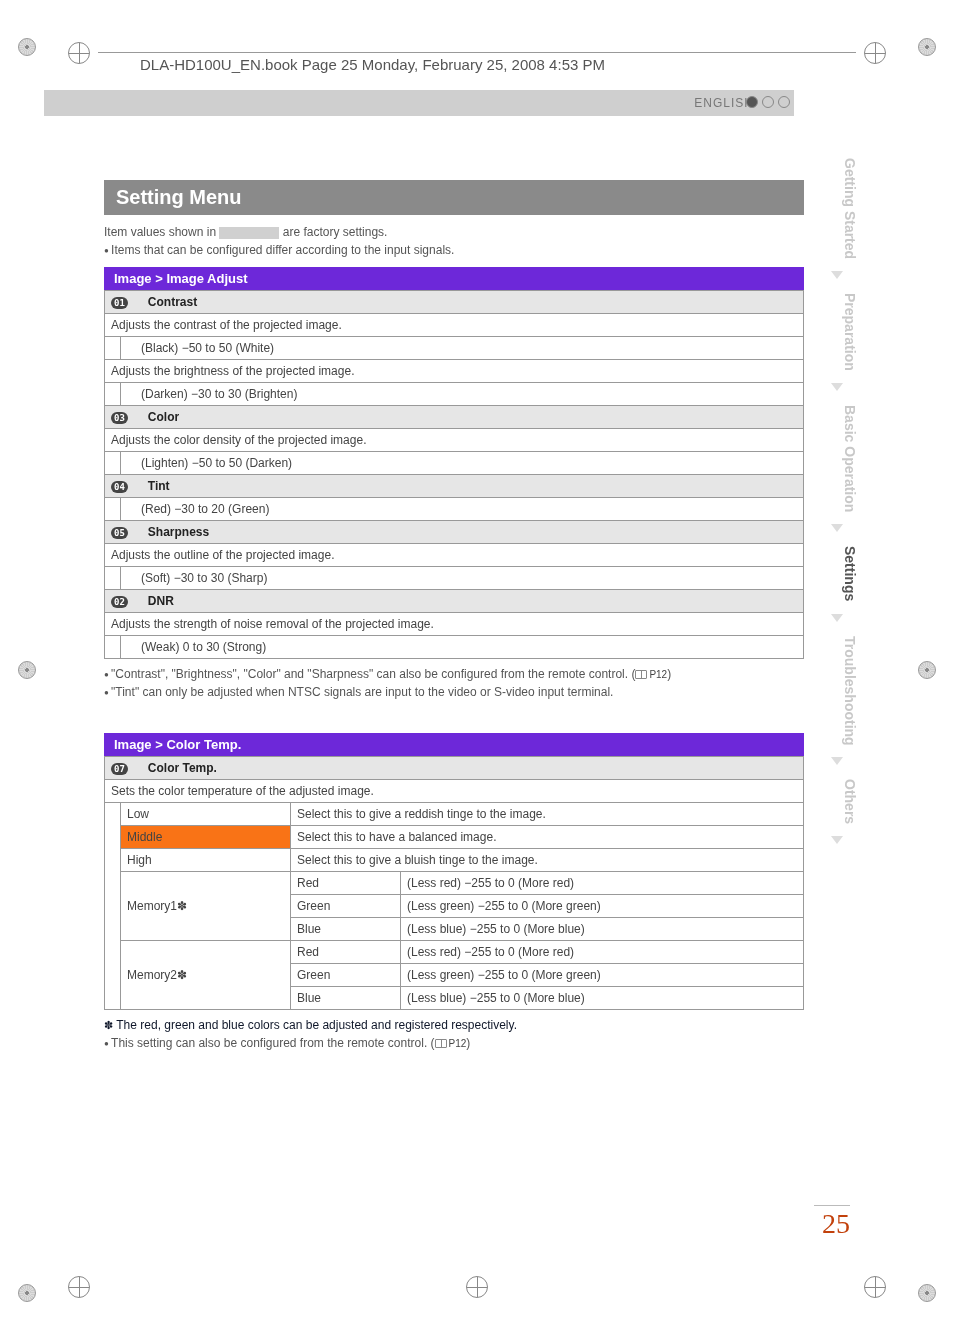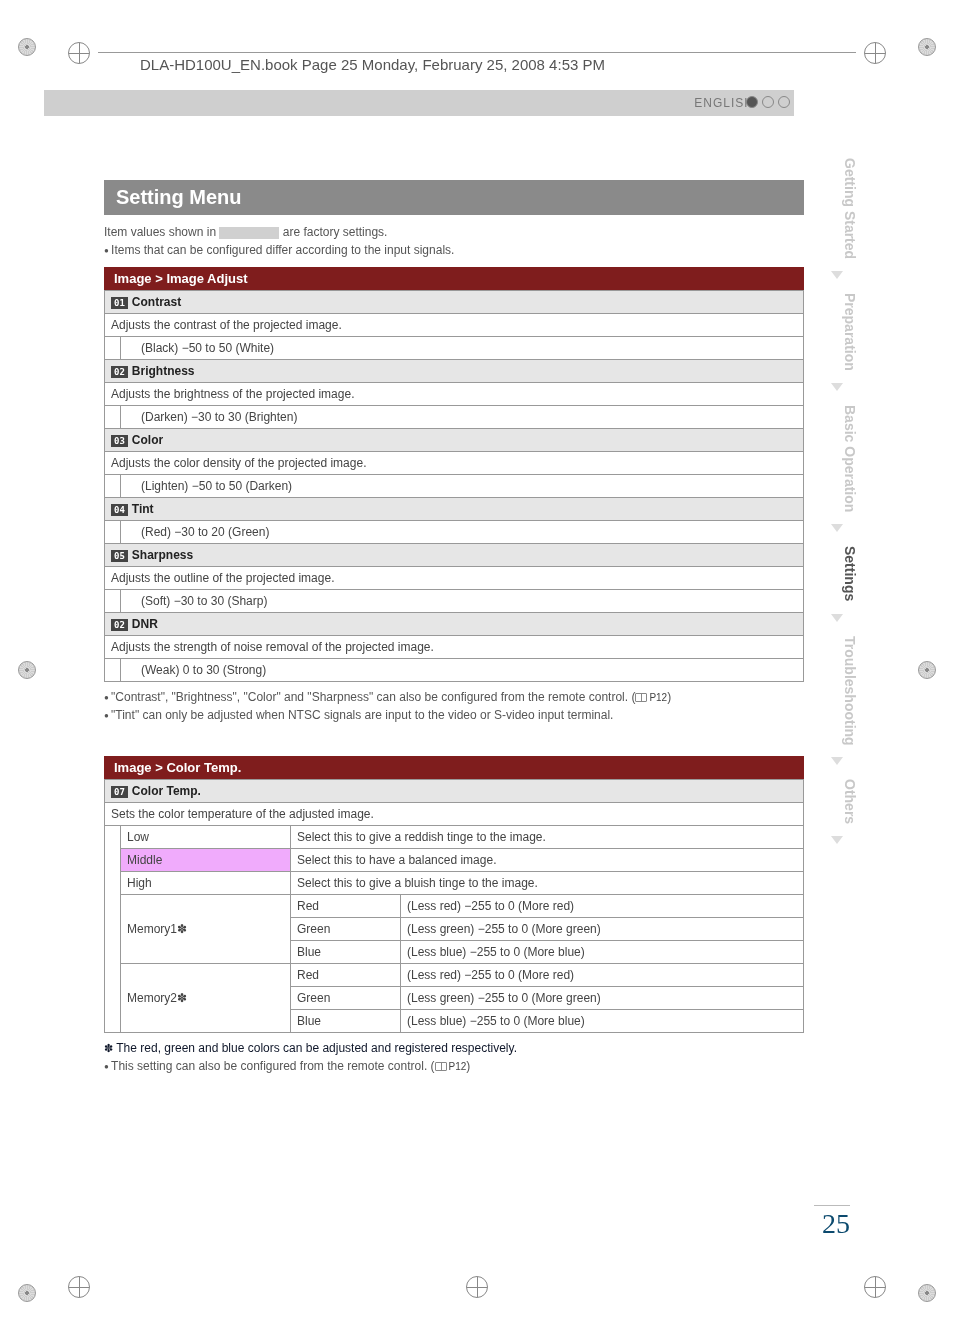--- a/index.html
+++ b/index.html
@@ -143,21 +143,21 @@
     display: inline-block;
     width: 60px;
     height: 12px;
     background: #d0d0d0;
     vertical-align: middle;
   }
   .bullet-line { color: #555; font-size: 12px; margin: 2px 0 10px 0; }
   .bullet-line::before { content: "● "; font-size: 8px; vertical-align: middle; }
 
   .section-head {
-    background: #7f1d1d;
+    background: #6d28d9;
     color: #fff;
     font-weight: bold;
     padding: 4px 10px;
     font-size: 13px;
   }
 
   table.spec {
     width: 100%;
     border-collapse: collapse;
     margin-bottom: 8px;
@@ -174,28 +174,29 @@
     background: #e6e6e6;
     font-weight: bold;
     color: #222;
   }
   .num-badge {
     display: inline-block;
     background: #444;
     color: #fff;
     font-size: 9px;
     padding: 1px 3px;
-    margin-right: 4px;
+    margin-right: 20px;
     font-weight: bold;
     font-family: monospace;
+    border-radius: 6px;
   }
   tr.desc td { background: #fff; }
   tr.range td.inset { padding-left: 20px; }
   tr.range td.spacer { width: 16px; border-right: 1px solid #999; }
-  td.factory { background: #f0abfc; }
+  td.factory { background: #f97316; }
 
   .note-line { font-size: 12px; color: #555; margin: 4px 0; }
   .note-line::before { content: "● "; font-size: 8px; vertical-align: middle; }
   .star-line { font-size: 12px; color: #0f172a; margin: 4px 0; }
   .star-line::before { content: "✽ "; font-size: 11px; }
   .pglink {
     display: inline-block;
     font-size: 10px;
     color: #444;
   }
@@ -213,21 +214,21 @@
     position: absolute;
     left: 50%; top: 0; bottom: 0;
     width: 1px; background: #888;
   }
 
   .pagenum {
     position: absolute;
     bottom: 100px;
     right: 104px;
     font-size: 28px;
-    color: #0c4a6e;
+    color: #c2410c;
     font-family: Georgia, serif;
   }
   .pagenum-rule {
     position: absolute;
     bottom: 134px;
     right: 104px;
     width: 36px;
     border-top: 1px solid #bbb;
   }
 </style>
@@ -286,23 +287,20 @@
           <td colspan="2"><span class="num-badge">01</span><span>Contrast</span></td>
         </tr>
     <tr class="desc">
           <td colspan="2">Adjusts the contrast of the projected image.</td>
         </tr>
     <tr class="range">
           <td class="spacer"></td>
           <td class="inset">(Black) −50 to 50 (White)</td>
         </tr>
 
-    <tr class="itemrow">
-          <td colspan="2"><span class="num-badge">02</span><span>Brightness</span></td>
-        </tr>
     <tr class="desc">
           <td colspan="2">Adjusts the brightness of the projected image.</td>
         </tr>
     <tr class="range">
           <td class="spacer"></td>
           <td class="inset">(Darken) −30 to 30 (Brighten)</td>
         </tr>
 
     <tr class="itemrow">
           <td colspan="2"><span class="num-badge">03</span><span>Color</span></td>

